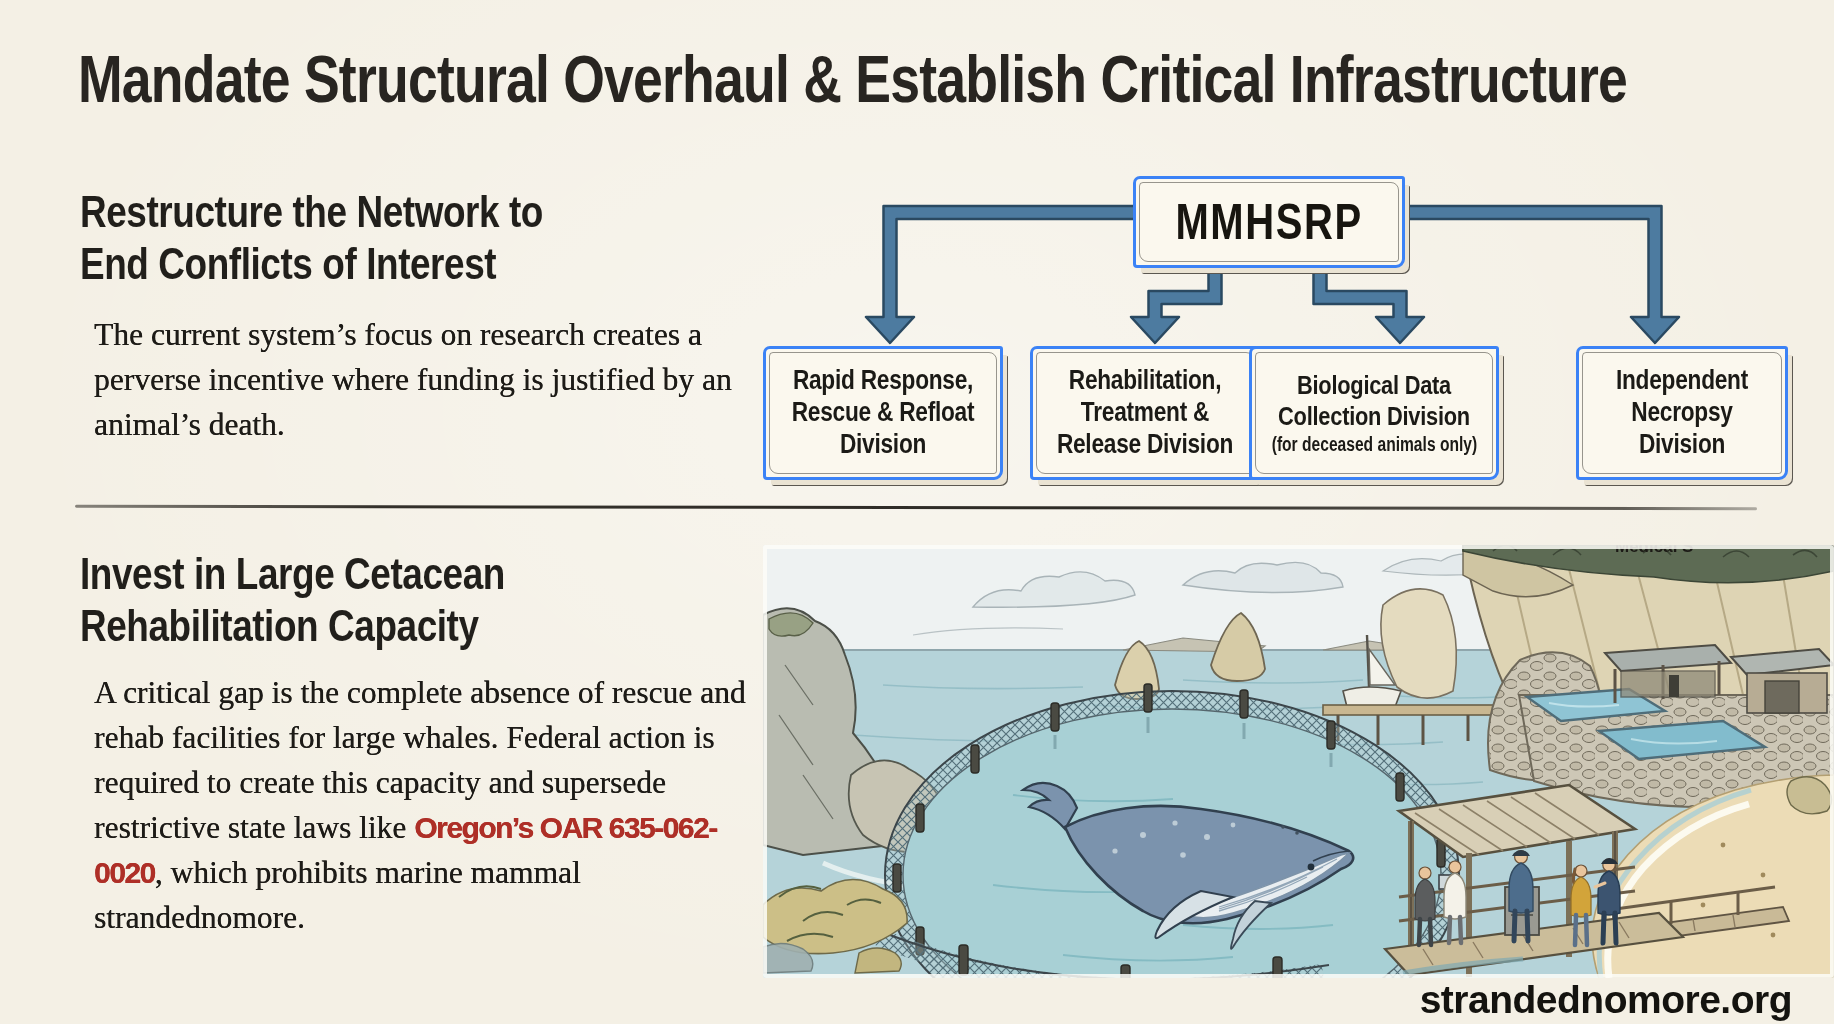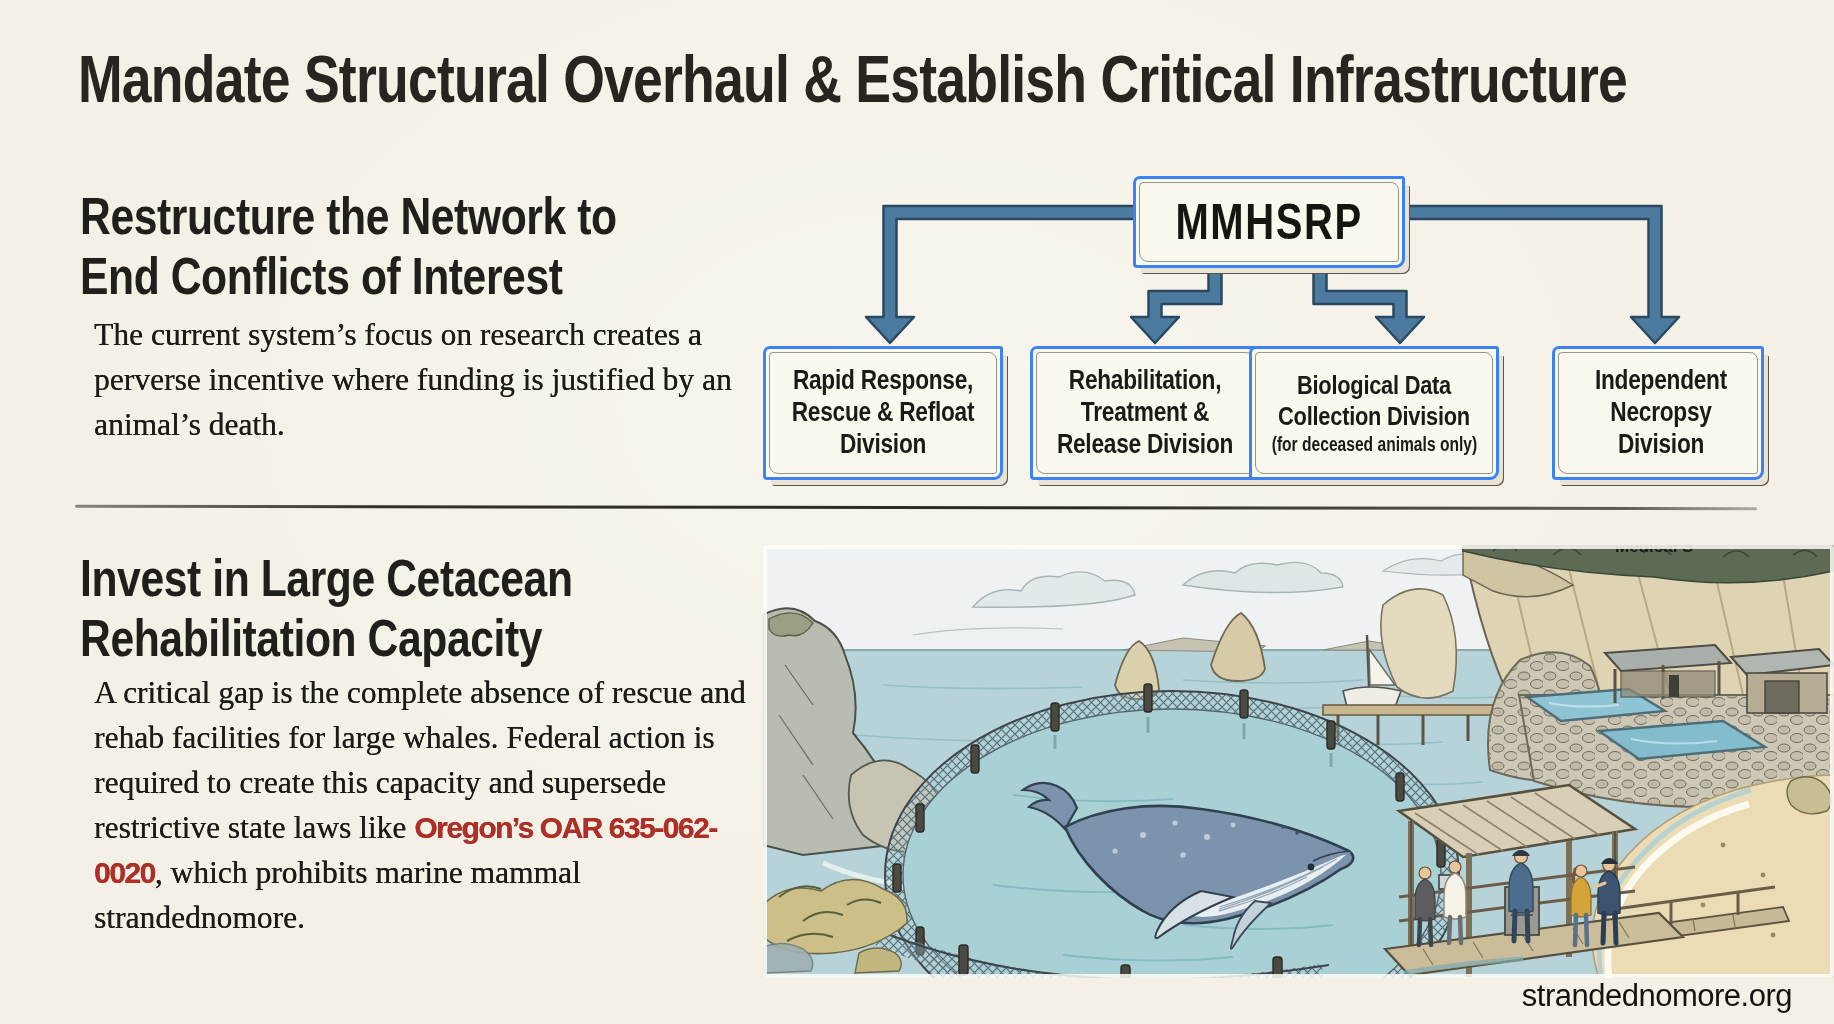--- a/index.html
+++ b/index.html
@@ -10,21 +10,21 @@
     font-family:"Liberation Sans",sans-serif;color:#26231e;
   }
   .cond{display:inline-block;transform:scaleX(.8);transform-origin:0 50%;}
 
   .page-title{
     position:absolute;left:78px;top:40px;margin:0;white-space:nowrap;
     font-size:67px;font-weight:700;letter-spacing:-1px;color:#282521;
   }
   .sec-heading{
     position:absolute;left:80px;margin:0;white-space:pre-line;
-    font-size:52px;font-weight:700;line-height:1.16;letter-spacing:-.5px;color:#211f1b;
+    font-size:45px;font-weight:700;line-height:1.16;letter-spacing:-.5px;color:#211f1b;
   }
   .sec-heading .cond{transform:scaleX(.82);}
   #heading-restructure{top:186px;}
   #heading-invest{top:548px;}
   .body-text{
     position:absolute;left:84px;margin:10px;width:672px;
     font-family:"Liberation Serif",serif;font-size:31.5px;line-height:45px;color:#1d1b17;
     text-shadow:.3px 0 0 #1d1b17;
   }
   #body-restructure{top:302px;}
@@ -54,33 +54,33 @@
   }
   #box-root{left:373px;top:16px;width:266px;height:86px;}
   .root-label{font-size:50px;font-weight:700;letter-spacing:2px;color:#17150f;transform:scaleX(.8);}
   .division-name{
     font-size:27px;font-weight:700;line-height:1.18;letter-spacing:-.3px;color:#1b1a16;
   }
   .division-note{font-size:19.5px;font-weight:700;color:#1b1a16;margin-top:1px;transform:scaleX(.8);white-space:nowrap;}
   #box-div0{left:3px;top:186px;width:234px;height:128px;}
   #box-div1{left:270px;top:186px;width:224px;height:128px;}
   #box-div2{left:489px;top:186px;width:244px;height:128px;}
-  #box-div3{left:792px;top:186px;width:206px;height:128px;align-items:flex-end;}
+  #box-div3{left:816px;top:186px;width:206px;height:128px;}
   #box-div0 .division-name{width:268px;transform:scaleX(.84);}
   #box-div1 .division-name{width:250px;transform:scaleX(.84);}
   #box-div2 .division-name{width:282px;font-size:26px;transform:scaleX(.84);}
   #box-div3 .division-name{width:200px;transform:scaleX(.84);}
 
   
   .illustration{position:absolute;left:763px;top:545px;width:1071px;height:433px;}
   .illustration svg{display:block;}
 
   .site-footer{
     position:absolute;right:42px;top:978px;margin:0;
-    font-size:31px;font-weight:400;letter-spacing:-.5px;color:#14130f;
+    font-size:39px;font-weight:700;letter-spacing:-.5px;color:#14130f;
   }
 </style>
 </head>
 <body>
 
 <h1 class="page-title"><span class="cond">Mandate Structural Overhaul &amp; Establish Critical Infrastructure</span></h1>
 
 <section>
   <h2 class="sec-heading" id="heading-restructure"><span class="cond">Restructure the Network to
 End Conflicts of Interest</span></h2>

